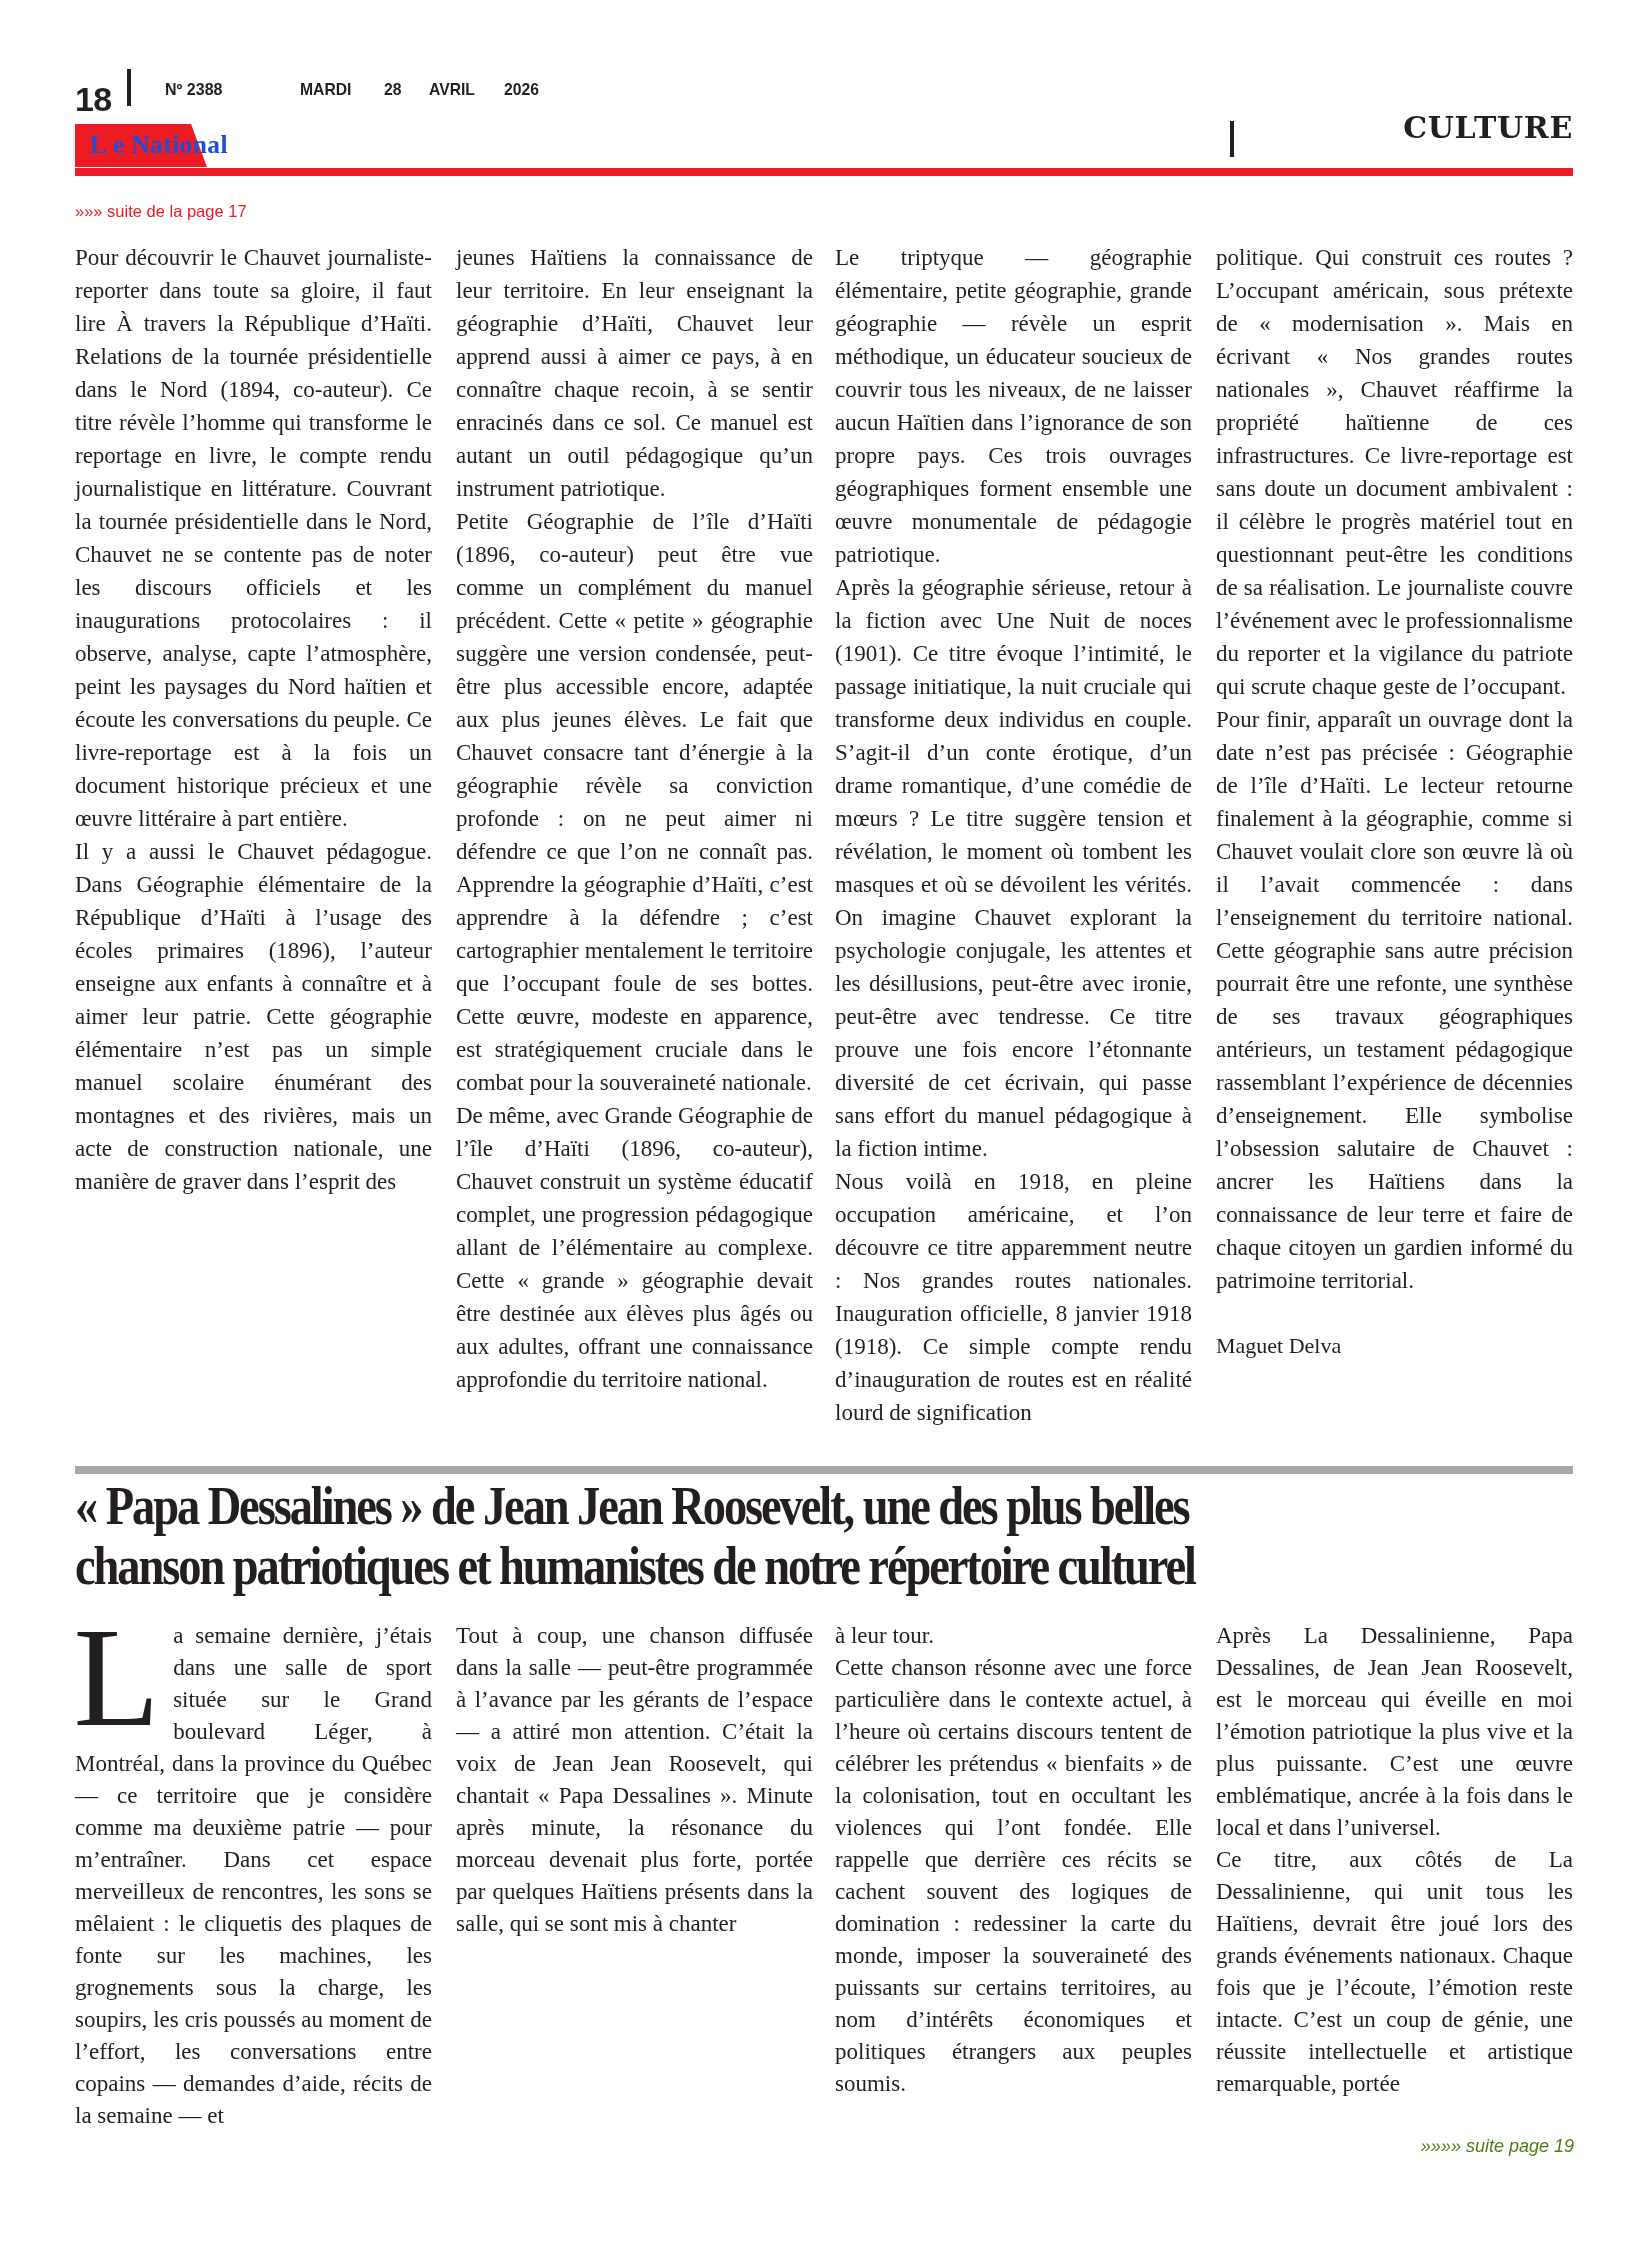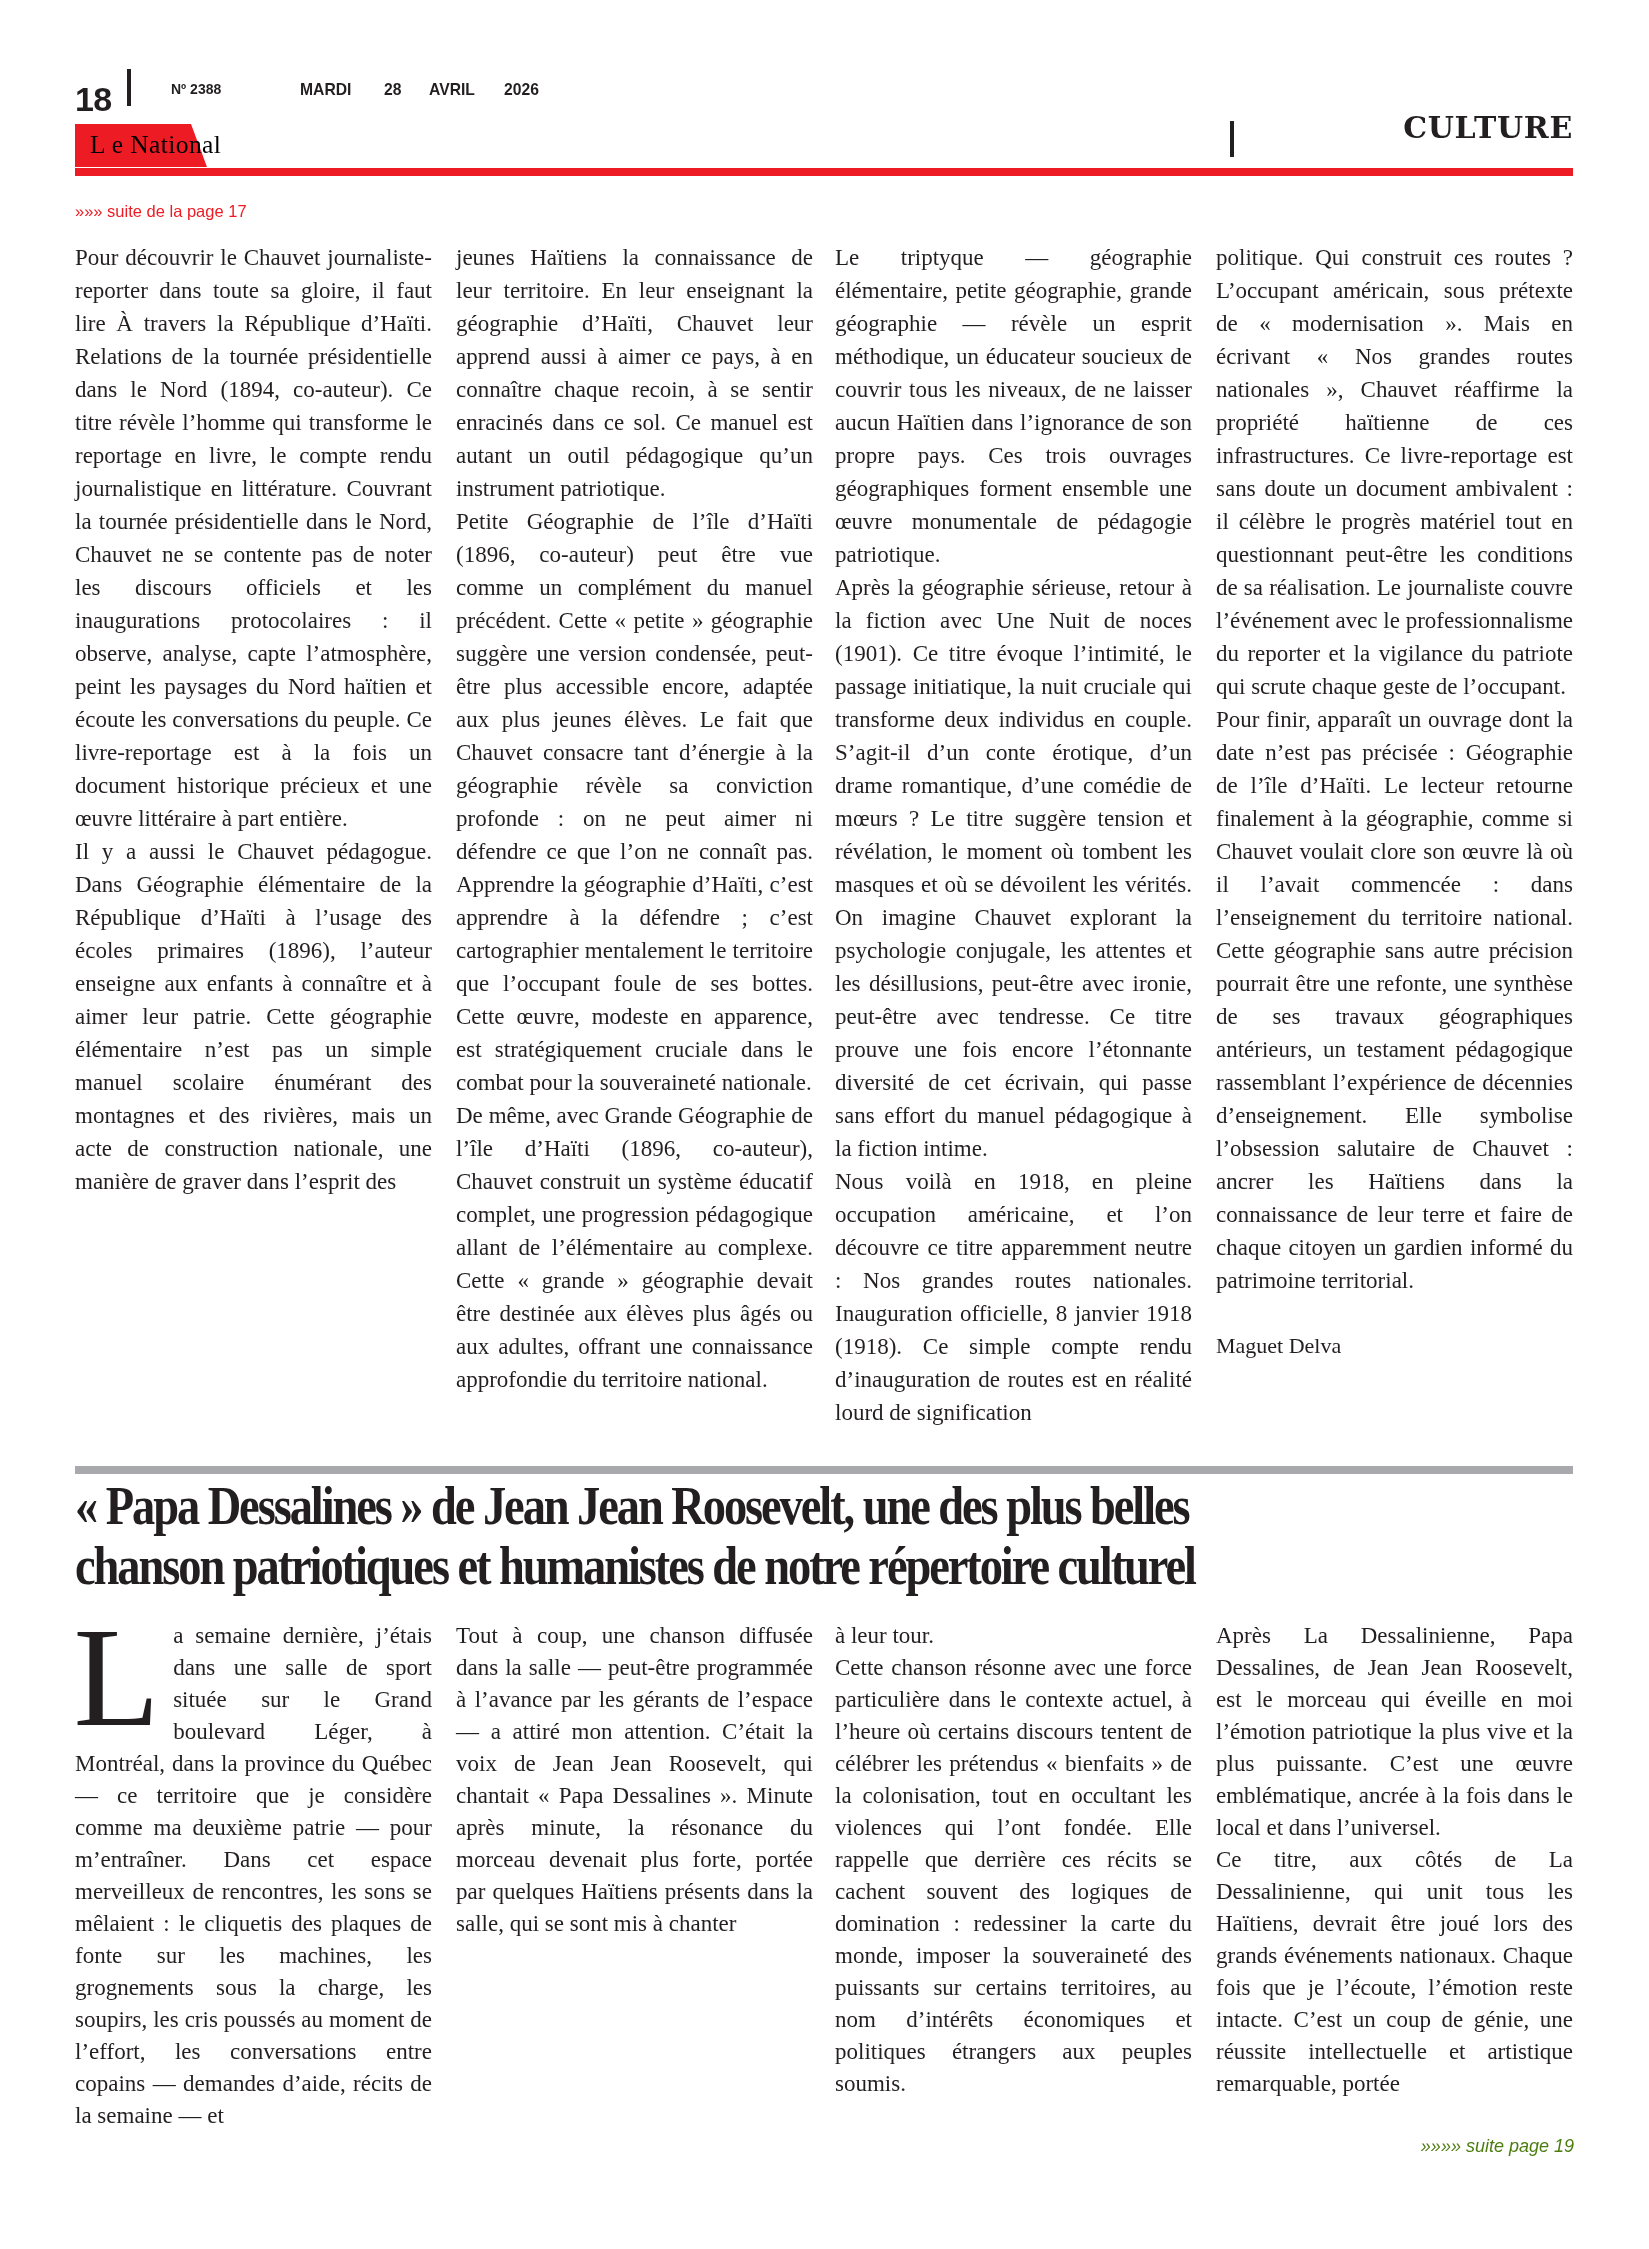--- a/index.html
+++ b/index.html
@@ -1,23 +1,23 @@
 <!DOCTYPE html>
 <html style="font-size:12px"><head>
 <meta charset="utf-8">
 <style>
   html, body { margin: 0; padding: 0; background: #ffffff; }
   body { width: 1650px; height: 2250px; position: relative; overflow: hidden; color: #231f20; }
   .masthead { position: absolute; left: 75px; top: 67px; width: 1498px; height: 112px; }
   .page-num { position: absolute; left: 0; top: 11px; font-family: "Liberation Sans", sans-serif; font-weight: bold; font-size: 34px; line-height: 42px; letter-spacing: -0.7px; }
   .page-sep { position: absolute; left: 52px; top: 1.5px; width: 3.7px; height: 37px; background: #231f20; }
-  .issue { position: absolute; left: 96px; top: 13.5px; font-family: "Liberation Sans", sans-serif; font-weight: bold; font-size: 14px; }
+  .issue { position: absolute; left: 90px; top: 13.5px; font-family: "Liberation Sans", sans-serif; font-weight: bold; font-size: 16px; }
   .date-part { position: absolute; top: 13.5px; font-family: "Liberation Sans", sans-serif; font-weight: bold; font-size: 15.7px; text-align: right; }
   .brand-tab { position: absolute; left: 0; top: 57px; width: 150px; height: 43px; background: #ed1c24; clip-path: polygon(0 0, 116px 0, 132px 100%, 0 100%); }
-  .brand-text { position: absolute; left: 15px; top: 63px; font-family: "Liberation Serif", serif; font-weight: normal; font-size: 25.5px; color: #000000; letter-spacing: 0.4px; }
+  .brand-text { position: absolute; left: 15px; top: 63px; font-family: "Liberation Serif", serif; font-weight: bold; font-size: 25.5px; color: #1d4ed8; letter-spacing: 0.4px; }
   .red-rule { position: absolute; left: 0; top: 101px; width: 1498px; height: 7.5px; background: #ed1c24; }
   .section-sep { position: absolute; left: 1155px; top: 54px; width: 3.7px; height: 36px; background: #231f20; }
   .section { position: absolute; right: 0; top: 43px; font-family: "DejaVu Serif", serif; font-weight: bold; font-size: 30px; letter-spacing: 0.7px; }
   .cont-from { position: absolute; left: 75px; top: 202px; font-family: "Liberation Sans", sans-serif; font-size: 16.5px; color: #ed1c24; }
   .cont-to { position: absolute; right: 76px; top: 2136px; font-family: "Liberation Sans", sans-serif; font-size: 18px; color: #4d7c0f; font-style: italic; }
   .col { position: absolute; font-family: "Liberation Serif", serif; font-size: 23px; line-height: 33px; text-align: justify; hyphens: manual; }
   .col p { margin: 0; }
   .a1 { top: 241px; width: 357px; }
   .c1 { left: 75px; } .c2 { left: 456px; } .c3 { left: 835px; } .c4 { left: 1216px; }
   .byline { font-weight: normal; margin-top: 31.5px !important; font-size: 22px; }

